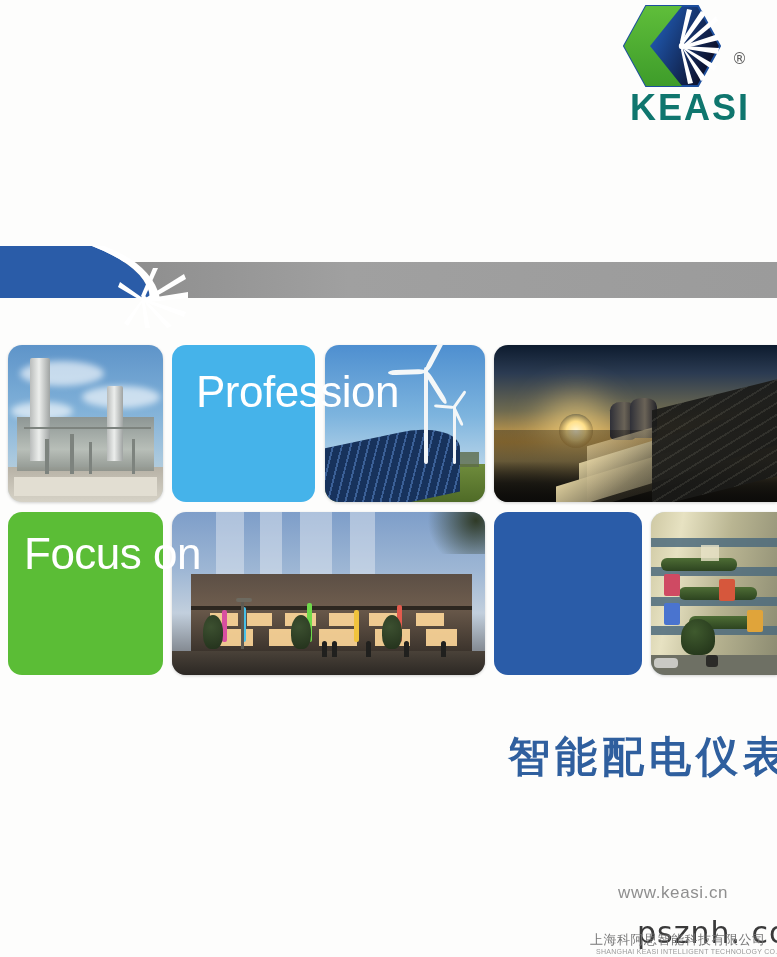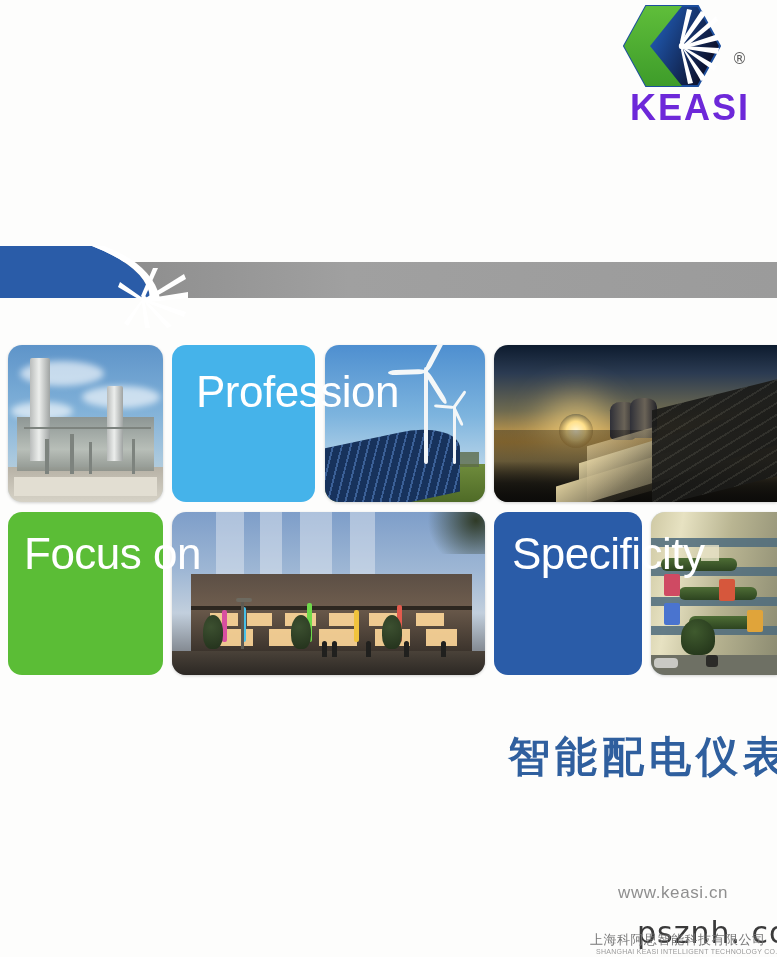--- a/index.html
+++ b/index.html
@@ -9,21 +9,21 @@
     background:#fdfdfc;
   }
   .page{position:absolute;inset:0;width:777px;height:957px;overflow:hidden;}
 
   
   .logo-block{position:absolute;left:608px;top:4px;width:170px;height:162px;}
   .logo-mark{position:absolute;left:12px;top:0px;width:104px;height:84px;}
   .logo-reg{position:absolute;left:124px;top:48px;font-size:15px;color:#5d5d5d;
             font-family:"DejaVu Sans",sans-serif;line-height:1;}
   .logo-en{position:absolute;left:8px;top:86px;width:148px;text-align:center;
-           font-size:36px;font-weight:700;letter-spacing:2px;color:#6d28d9;
+           font-size:36px;font-weight:700;letter-spacing:2px;color:#0f766e;
            font-family:"Liberation Sans",sans-serif;line-height:1;}
   .logo-cn{position:absolute;left:8px;top:124px;width:148px;text-align:center;
            font-size:28px;font-weight:700;letter-spacing:3px;color:#30a5e0;
            font-family:"DejaVu Sans",sans-serif;line-height:1;}
 
   
   .banner{position:absolute;left:0;top:236px;width:777px;height:72px;}
   .banner-text{position:absolute;left:332px;top:273px;
       font-size:12.5px;letter-spacing:.55px;color:#f2f2f2;font-weight:600;
       font-family:"Liberation Sans",sans-serif;
@@ -321,21 +321,20 @@
         <div style="position:absolute;left:44%;bottom:5%;width:12px;height:12px;border-radius:3px;background:#2b2b28"></div>
         <div style="position:absolute;left:24%;bottom:12%;width:34px;height:36px;border-radius:50% 50% 38% 38%;
                     background:radial-gradient(circle at 40% 35%,#3f5a2e,#1f2f17)"></div>
       </div>
     </div>
 
   </div>
 
   <div class="word" id="w-profession">Profession</div>
   <div class="word" id="w-focus">Focus on</div>
-  <div class="word" id="w-specificity">Specificity</div>
 
   <div class="cn-title">智能配电仪表</div>
 
   <div class="site">www.keasi.cn</div>
   <div class="watermark">psznh. com</div>
   <div class="co-cn">上海科阿思智能科技有限公司</div>
   <div class="co-en">SHANGHAI KEASI INTELLIGENT TECHNOLOGY CO.,LTD.</div>
 
 </div>
 

